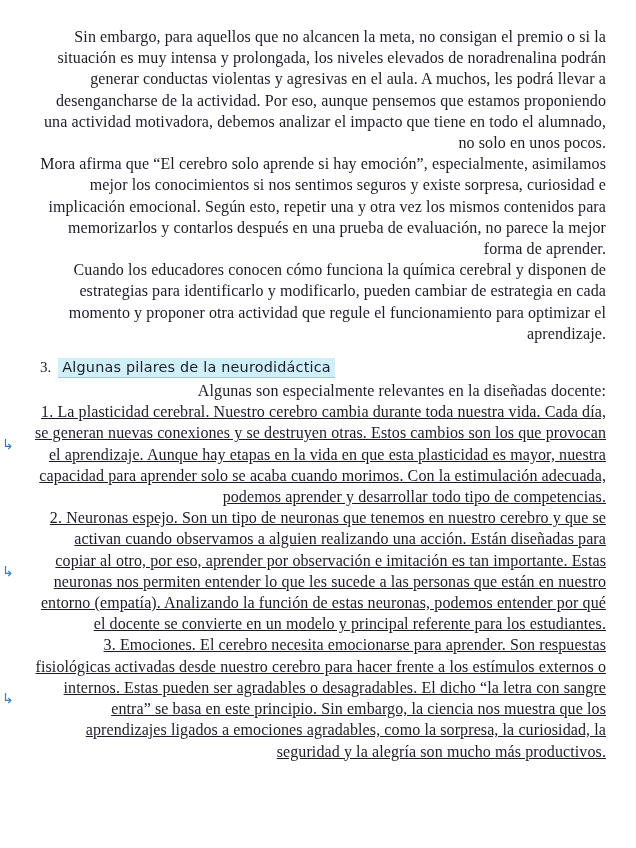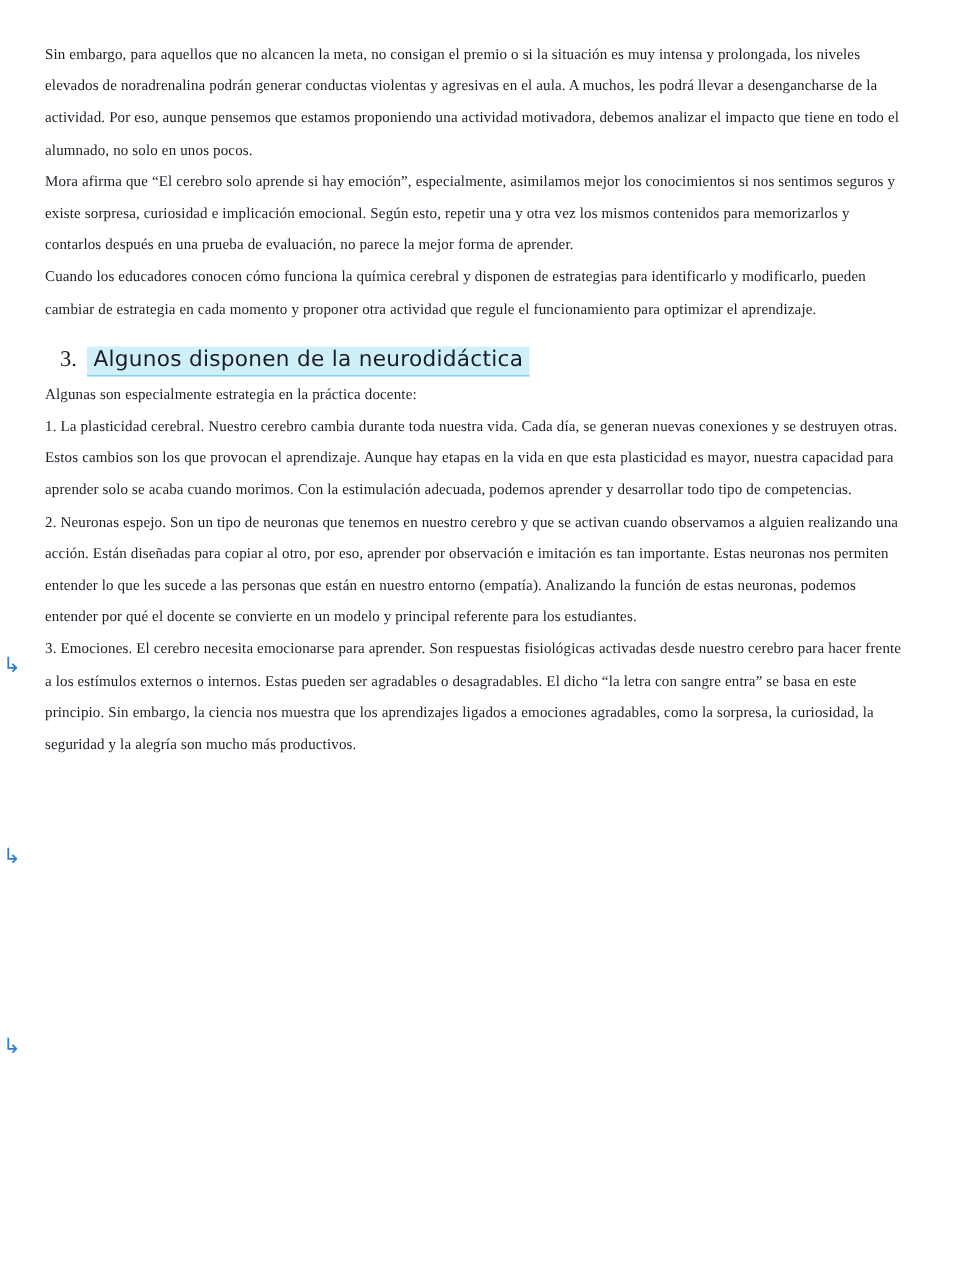--- a/index.html
+++ b/index.html
@@ -16,23 +16,23 @@
   }
   .page {
     position: relative;
     width: 636px;
     height: 848px;
     box-sizing: border-box;
     padding: 26px 30px 10px 30px;
   }
   p {
     margin: 0;
-    font-size: 10px;
+    font-size: 16px;
     line-height: 21.2px;
-    text-align: left;
+    text-align: right;
     letter-spacing: 0.1px;
   }
   .para {
     margin-bottom: 0px;
   }
   .section-head {
     display: flex;
     align-items: baseline;
     margin-top: 14px;
     margin-bottom: 2px;
@@ -48,20 +48,21 @@
     font-size: 14.4px;
     color: #1c1c28;
     padding: 1px 4px 2px 4px;
     background: rgba(150, 222, 242, 0.45);
     border-bottom: 1px solid rgba(120, 200, 228, 0.8);
     letter-spacing: 0.2px;
   }
   .bullet-row {
     position: relative;
     padding-left: 0;
+    text-decoration: underline;
   }
   .arrow {
     position: absolute;
     left: 2px;
     color: #2f7fd0;
     font-size: 14px;
     font-family: "DejaVu Sans", sans-serif;
   }
   .arrow-1 { top: 436px; }
   .arrow-2 { top: 563px; }
@@ -71,24 +72,24 @@
 <body>
 
 <div class="page">
 
   <p class="para">Sin embargo, para aquellos que no alcancen la meta, no consigan el premio o si la situación es muy intensa y prolongada, los niveles elevados de noradrenalina podrán generar conductas violentas y agresivas en el aula. A muchos, les podrá llevar a desengancharse de la actividad. Por eso, aunque pensemos que estamos proponiendo una actividad motivadora, debemos analizar el impacto que tiene en todo el alumnado, no solo en unos pocos.</p>
   <p class="para">Mora afirma que “El cerebro solo aprende si hay emoción”, especialmente, asimilamos mejor los conocimientos si nos sentimos seguros y existe sorpresa, curiosidad e implicación emocional. Según esto, repetir una y otra vez los mismos contenidos para memorizarlos y contarlos después en una prueba de evaluación, no parece la mejor forma de aprender.</p>
   <p class="para">Cuando los educadores conocen cómo funciona la química cerebral y disponen de estrategias para identificarlo y modificarlo, pueden cambiar de estrategia en cada momento y proponer otra actividad que regule el funcionamiento para optimizar el aprendizaje.</p>
 
   <div class="section-head">
     <span class="section-num">3.</span>
-    <span class="section-title">Algunos disponen de la neurodidáctica</span>
+    <span class="section-title">Algunas pilares de la neurodidáctica</span>
   </div>
 
-  <p class="para">Algunas son especialmente estrategia en la práctica docente:</p>
+  <p class="para">Algunas son especialmente relevantes en la diseñadas docente:</p>
 
   <span class="arrow arrow-1">↳</span>
   <p class="para bullet-row">1. La plasticidad cerebral. Nuestro cerebro cambia durante toda nuestra vida. Cada día, se generan nuevas conexiones y se destruyen otras. Estos cambios son los que provocan el aprendizaje. Aunque hay etapas en la vida en que esta plasticidad es mayor, nuestra capacidad para aprender solo se acaba cuando morimos. Con la estimulación adecuada, podemos aprender y desarrollar todo tipo de competencias.</p>
 
   <span class="arrow arrow-2">↳</span>
   <p class="para bullet-row">2. Neuronas espejo. Son un tipo de neuronas que tenemos en nuestro cerebro y que se activan cuando observamos a alguien realizando una acción. Están diseñadas para copiar al otro, por eso, aprender por observación e imitación es tan importante. Estas neuronas nos permiten entender lo que les sucede a las personas que están en nuestro entorno (empatía). Analizando la función de estas neuronas, podemos entender por qué el docente se convierte en un modelo y principal referente para los estudiantes.</p>
 
   <span class="arrow arrow-3">↳</span>
   <p class="para bullet-row">3. Emociones. El cerebro necesita emocionarse para aprender. Son respuestas fisiológicas activadas desde nuestro cerebro para hacer frente a los estímulos externos o internos. Estas pueden ser agradables o desagradables. El dicho “la letra con sangre entra” se basa en este principio. Sin embargo, la ciencia nos muestra que los aprendizajes ligados a emociones agradables, como la sorpresa, la curiosidad, la seguridad y la alegría son mucho más productivos.</p>
 

